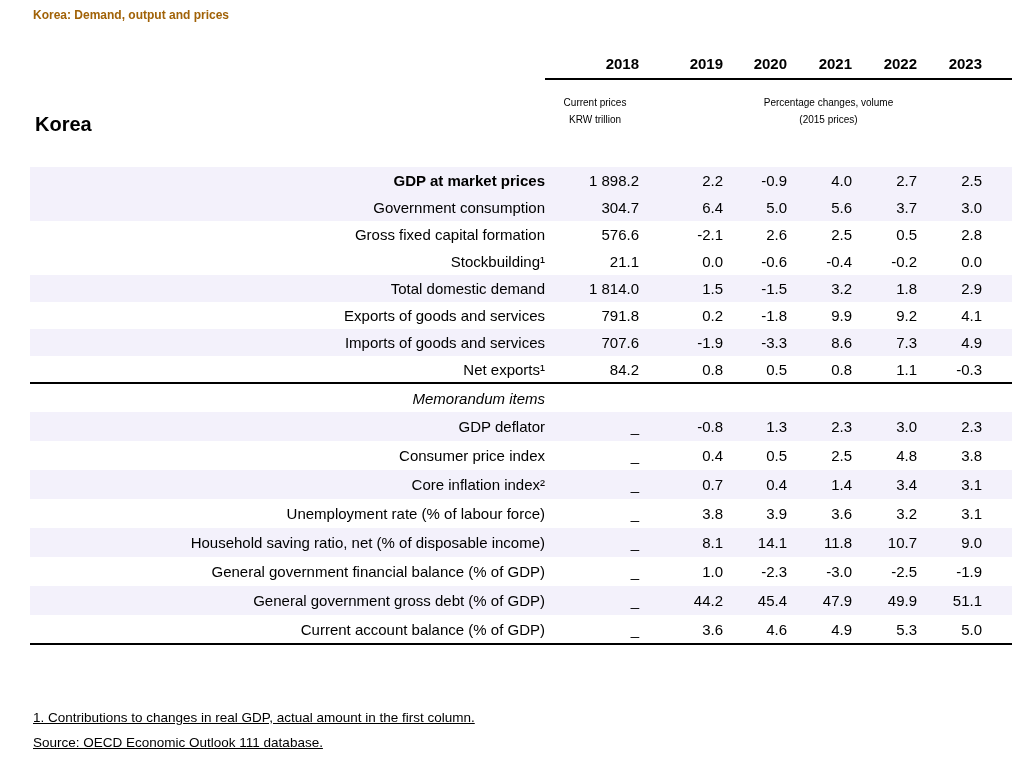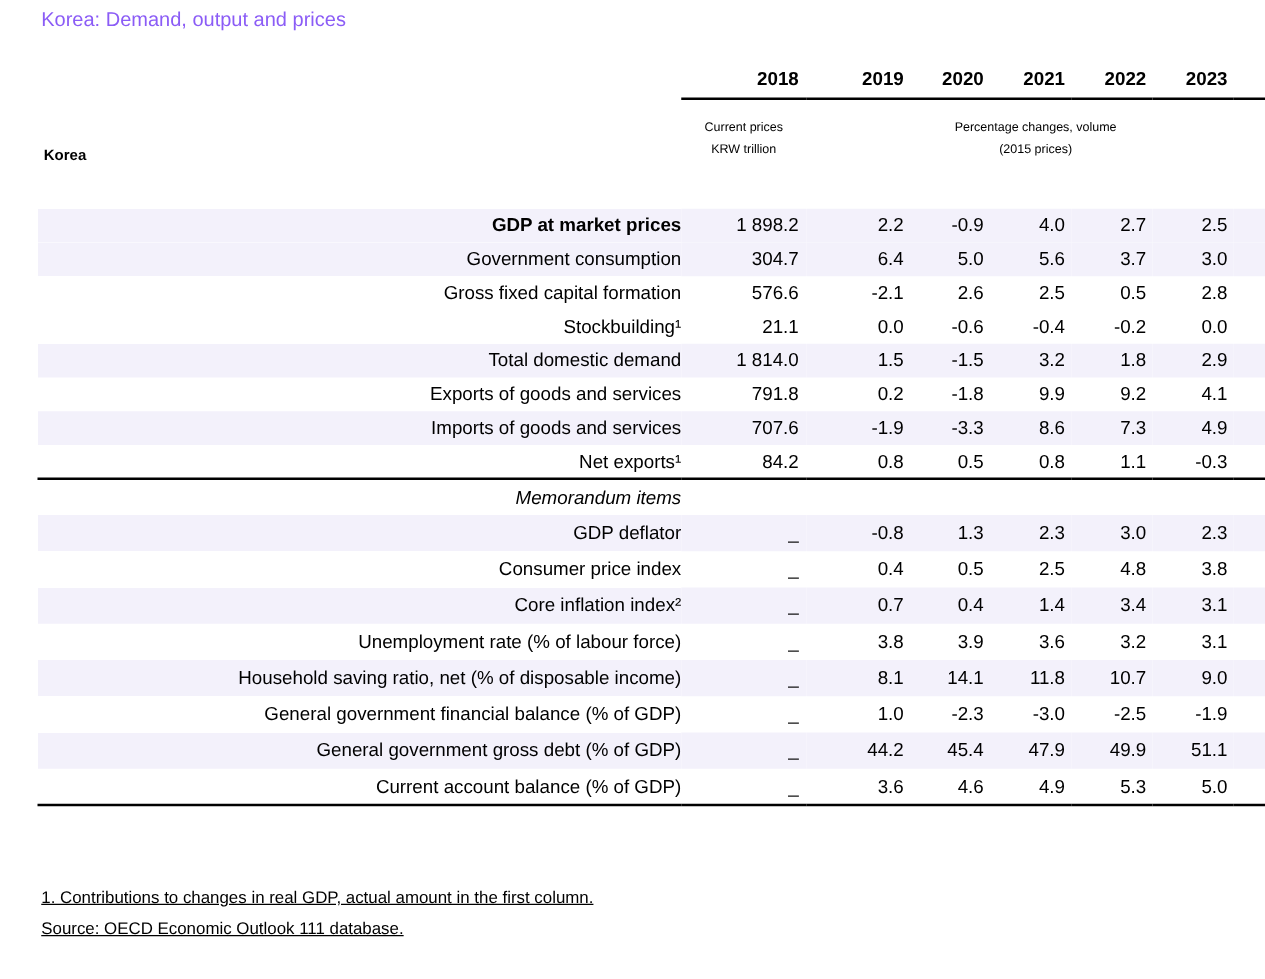--- a/index.html
+++ b/index.html
@@ -6,40 +6,40 @@
   html, body {
     width: 1012px; height: 783px;
     background: #ffffff;
     font-family: "Liberation Sans", sans-serif;
     color: #000000;
   }
   .page { position: relative; width: 1012px; height: 783px; overflow: hidden; }
 
   .title {
     position: absolute; left: 33px; top: 8px;
-    font-size: 16px; font-weight: normal; color: #8b5cf6;
+    font-size: 12px; font-weight: bold; color: #a16207;
   }
 
   table.tbl {
     position: absolute; left: 30px; top: 49px; width: 982px;
     border-collapse: collapse; table-layout: fixed;
     border-bottom: 2px solid #000;
   }
   td { font-size: 15px; vertical-align: middle; padding: 0; white-space: nowrap; }
 
   
   .year-row td { height: 30px; font-weight: bold; text-align: right; padding-right: 5px; vertical-align: middle; }
   .year-row td.ylined { border-bottom: 2px solid #000; }
   .year-row td.no-line { border-bottom: none; }
 
   
   .hdr-row td { height: 62px; text-align: center; font-size: 10px; line-height: 17px; vertical-align: middle; }
   .hdr-row td.korea {
     text-align: left; vertical-align: bottom;
-    font-weight: bold; font-size: 12px;
+    font-weight: bold; font-size: 20px;
     padding-left: 5px; padding-bottom: 8px;
   }
 
   .spacer-row td { height: 26px; }
 
   
   tr.r td { height: 27px; }
   tr.r.memo td { height: 29px; }
   tr.r.shaded td { background: #f3f1fb; }
   tr.r.rule-top td { border-top: 2px solid #000; }

